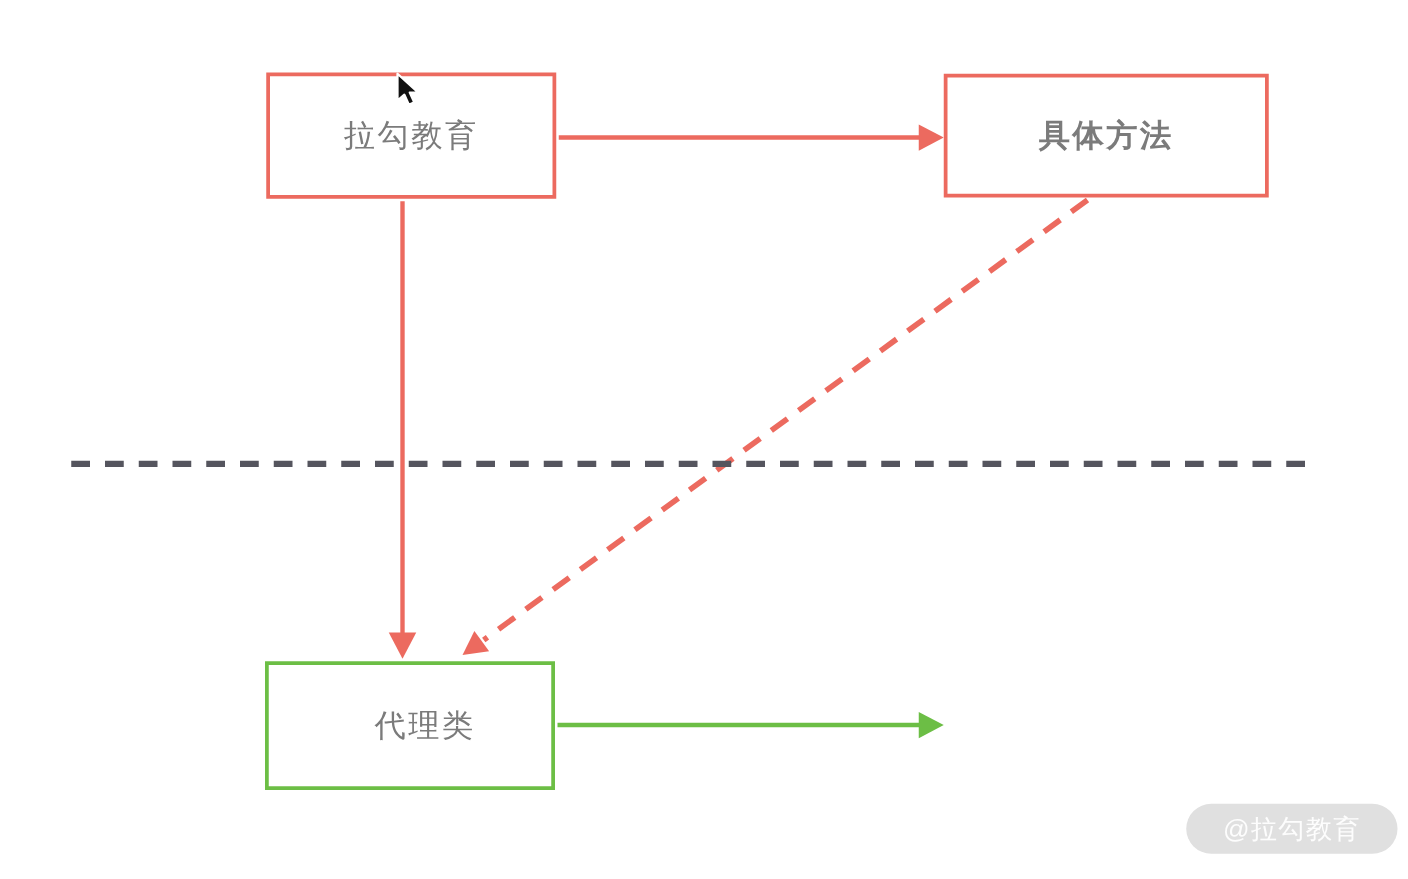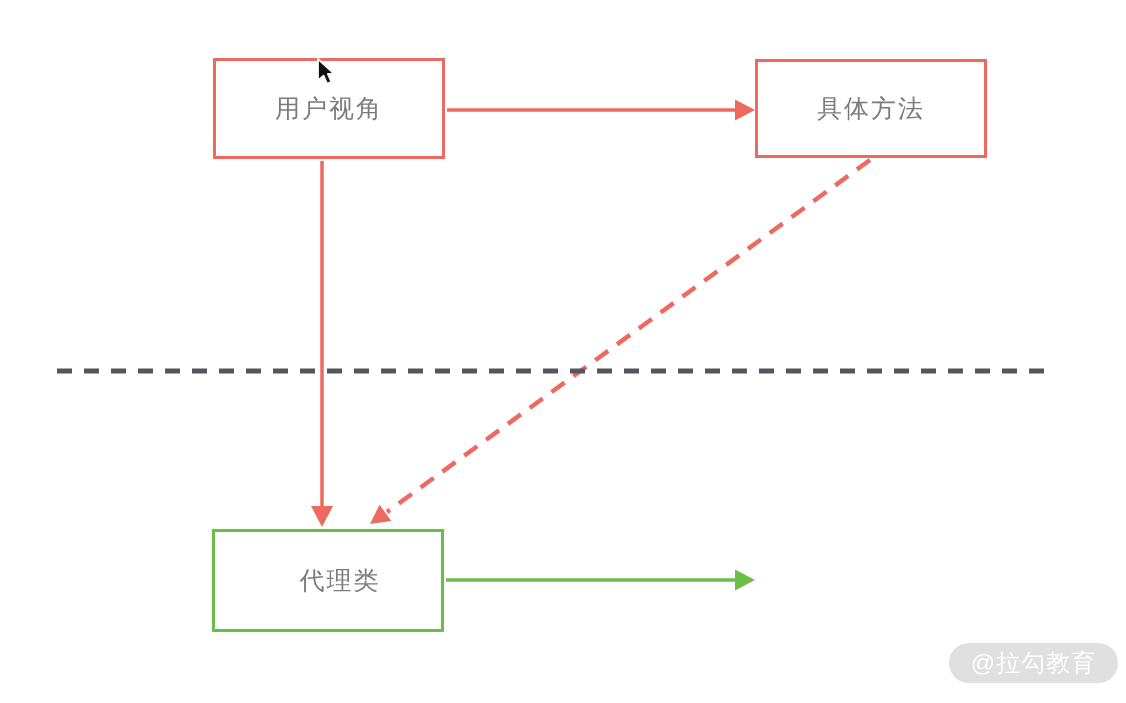--- a/index.html
+++ b/index.html
@@ -32,21 +32,21 @@
     align-items: center;
     justify-content: center;
     font-size: 25px;
     letter-spacing: 2px;
     color: var(--box-text);
   }
   .box.red   { border-color: var(--red); }
   .box.green { border-color: var(--green); padding-left: 24px; }
 
   #box-service { left: 213px; top: 58px;  width: 232px; height: 101px; }
-  #box-method  { left: 755px; top: 59px;  width: 232px; height: 99px;  }
+  #box-method  { left: 755px; top: 59px;  width: 260px; height: 99px; font-weight: bold;  }
   #box-proxy   { left: 212px; top: 529px; width: 232px; height: 103px; }
   #box-rpc     { left: 755px; top: 529px; width: 284px; height: 101px; }
 
   #user-view-label {
     position: absolute;
     left: 73px; top: 279px;
     font-size: 31px;
     font-weight: 700;
     letter-spacing: 3px;
     color: var(--red);
@@ -55,21 +55,21 @@
   #watermark {
     position: absolute;
     left: 949px; top: 643px;
     width: 169px; height: 40px;
     border-radius: 20px;
     background: var(--watermark-bg);
     color: var(--watermark-text);
     display: flex;
     align-items: center;
     justify-content: center;
-    font-size: 24px;
+    font-size: 21px;
     letter-spacing: 1px;
   }
 
   #cursor {
     position: absolute;
     left: 314px; top: 57px;
     pointer-events: none;
   }
 </style>
 </head>
@@ -96,21 +96,21 @@
 
     <g>
       <line class="stroke-green" x1="446" y1="580" x2="737" y2="580" stroke-width="3.5"></line>
       <polygon class="fill-green" points="735,569.5 755,580 735,590.5"></polygon>
     </g>
 
     <line class="stroke-div" x1="57" y1="371" x2="1055" y2="371" stroke-width="5" stroke-dasharray="15 12"></line>
   </svg>
 
   <div id="box-service" class="box red">
-    <span>用户视角</span>
+    <span>拉勾教育</span>
   </div>
 
   <div id="box-method" class="box red">
     <span>具体方法</span>
   </div>
 
   <div id="box-proxy" class="box green">
     <span>代理类</span>
   </div>
 

